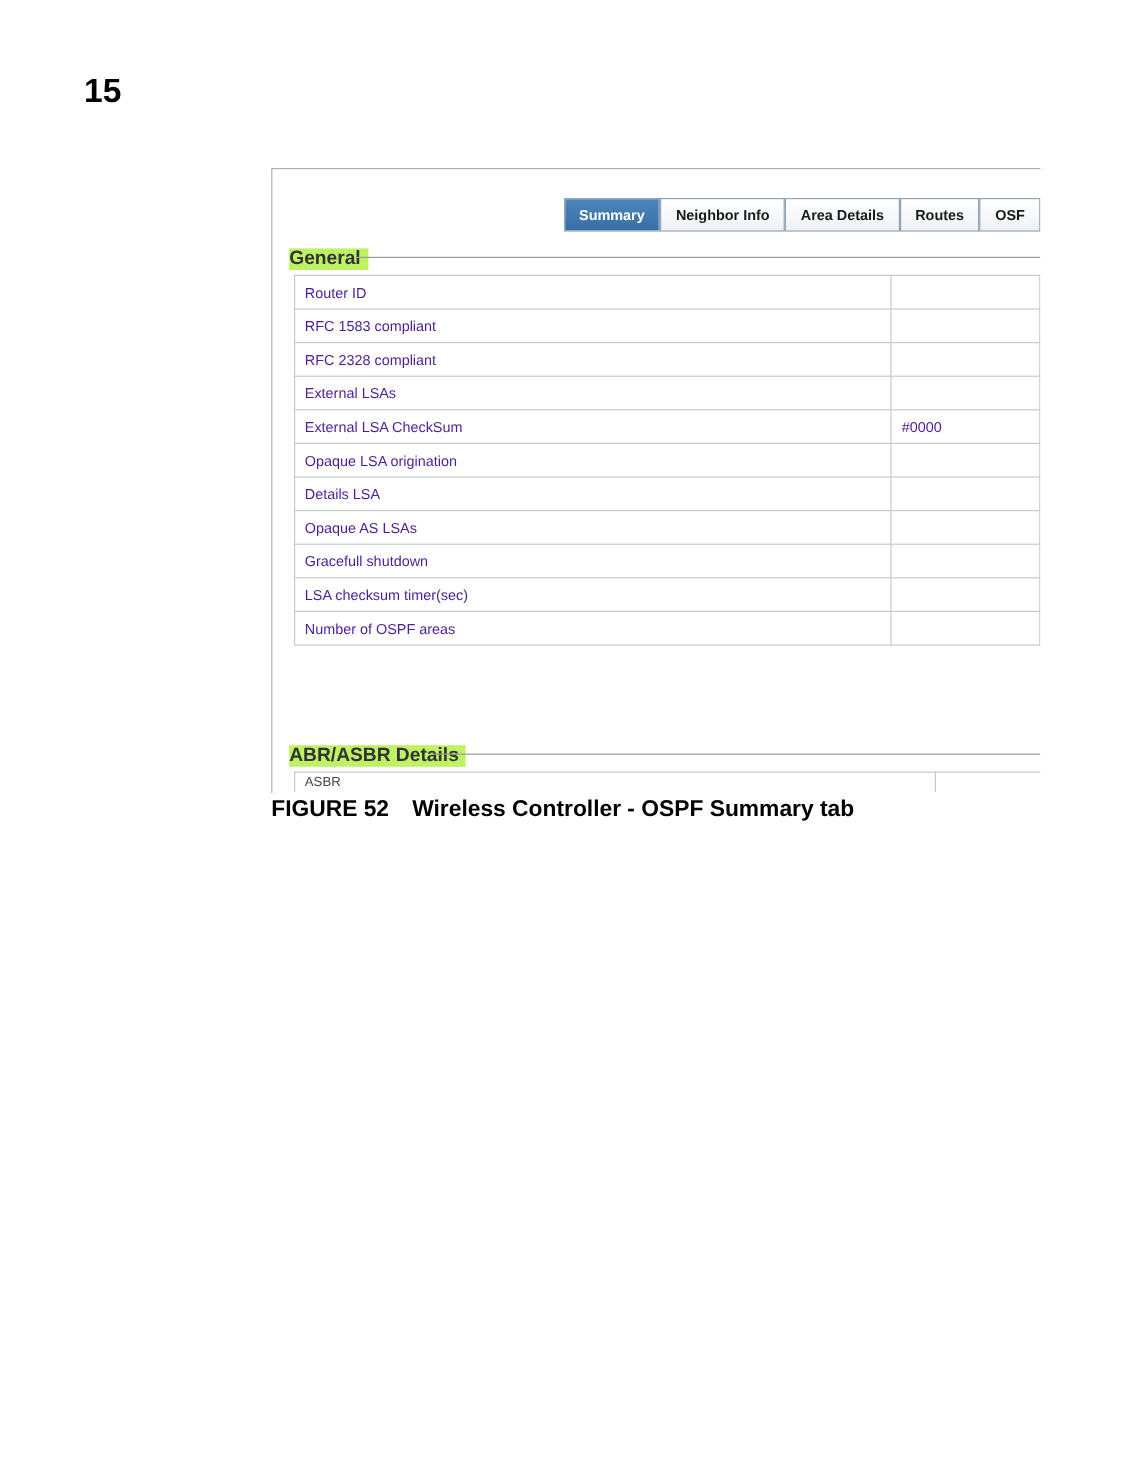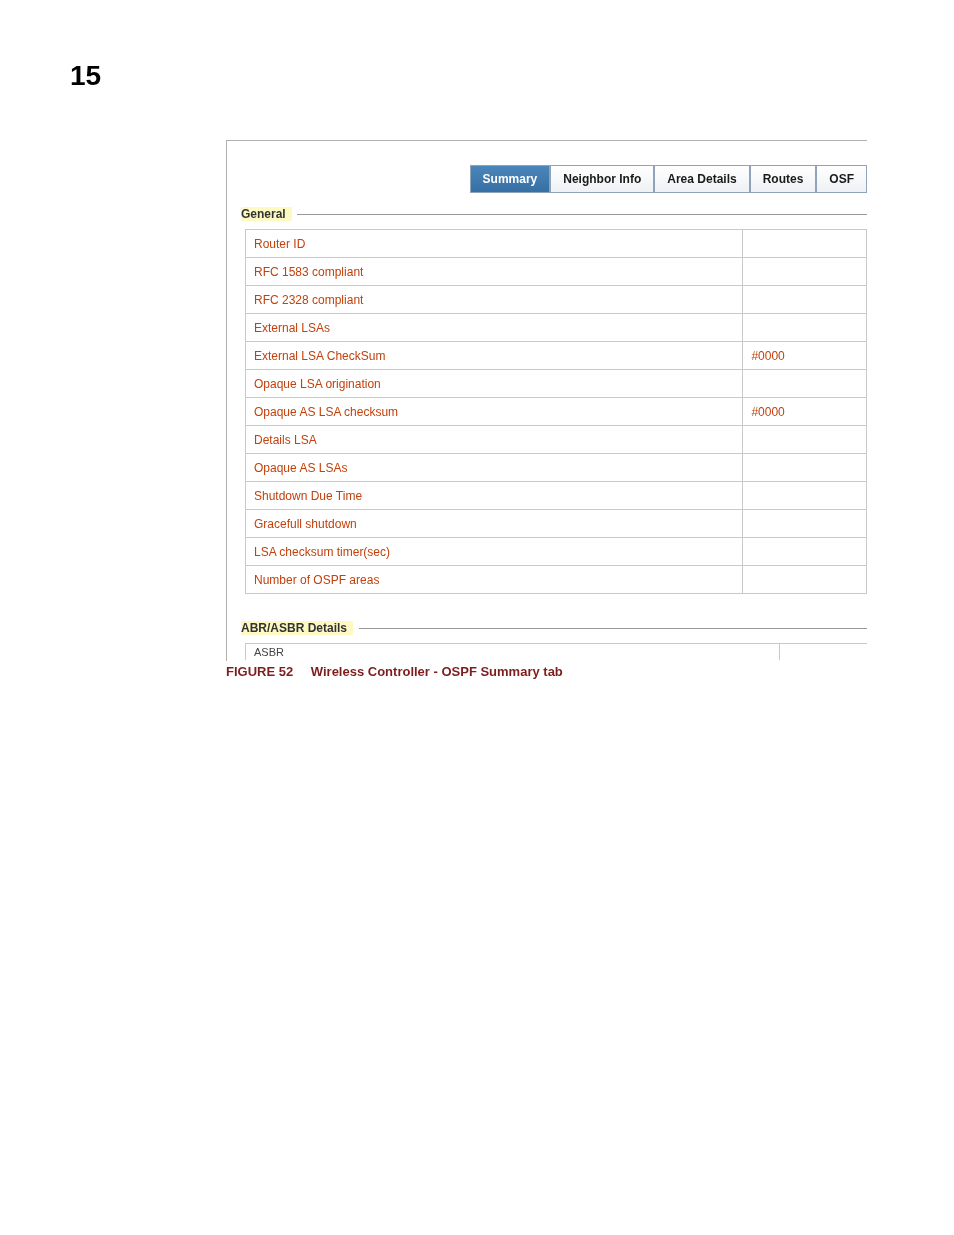--- a/index.html
+++ b/index.html
@@ -49,37 +49,37 @@
     font-weight: bold;
     vertical-align: top;
     font-size: 12px;
   }
   .tab.active {
     background: linear-gradient(#4b86ba, #366fa3);
     color: #ffffff;
   }
   .section-label {
     position: absolute;
-    font-size: 12px;
+    font-size: 16px;
     font-weight: bold;
     color: #333;
-    background: #fef9c3;
+    background: #bef264;
     padding-right: 6px;
   }
   .section-rule {
     position: absolute;
     height: 1px;
     background: #999;
   }
   .table {
     position: absolute;
     left: 18px;
     border-collapse: collapse;
     font-size: 12px;
-    color: #c2410c;
+    color: #4c1d95;
     width: 622px;
   }
   .table td {
     border: 1px solid #c9c9c9;
     height: 27px;
     padding: 0 8px;
     vertical-align: middle;
   }
   .table td.labelcol {
     width: 500px;
@@ -100,22 +100,22 @@
     border: 1px solid #c9c9c9;
     border-bottom: none;
     height: 16px;
     padding: 0 8px;
     vertical-align: middle;
   }
   .caption {
     position: absolute;
     top: 664px;
     left: 226px;
-    font-size: 13px;
-    color: #7f1d1d;
+    font-size: 19px;
+    color: #000000;
     text-align: center;
   }
   .caption .fig {
     font-weight: bold;
     margin-right: 14px;
   }
   .caption .txt {
     font-weight: bold;
   }
 </style>
@@ -153,33 +153,25 @@
         </tr>
         <tr>
           <td class="labelcol">External LSA CheckSum</td>
           <td class="valcol">#0000</td>
         </tr>
         <tr>
           <td class="labelcol">Opaque LSA origination</td>
           <td class="valcol"></td>
         </tr>
         <tr>
-          <td class="labelcol">Opaque AS LSA checksum</td>
-          <td class="valcol">#0000</td>
-        </tr>
-        <tr>
           <td class="labelcol">Details LSA</td>
           <td class="valcol"></td>
         </tr>
         <tr>
           <td class="labelcol">Opaque AS LSAs</td>
-          <td class="valcol"></td>
-        </tr>
-        <tr>
-          <td class="labelcol">Shutdown Due Time</td>
           <td class="valcol"></td>
         </tr>
         <tr>
           <td class="labelcol">Gracefull shutdown</td>
           <td class="valcol"></td>
         </tr>
         <tr>
           <td class="labelcol">LSA checksum timer(sec)</td>
           <td class="valcol"></td>
         </tr>

